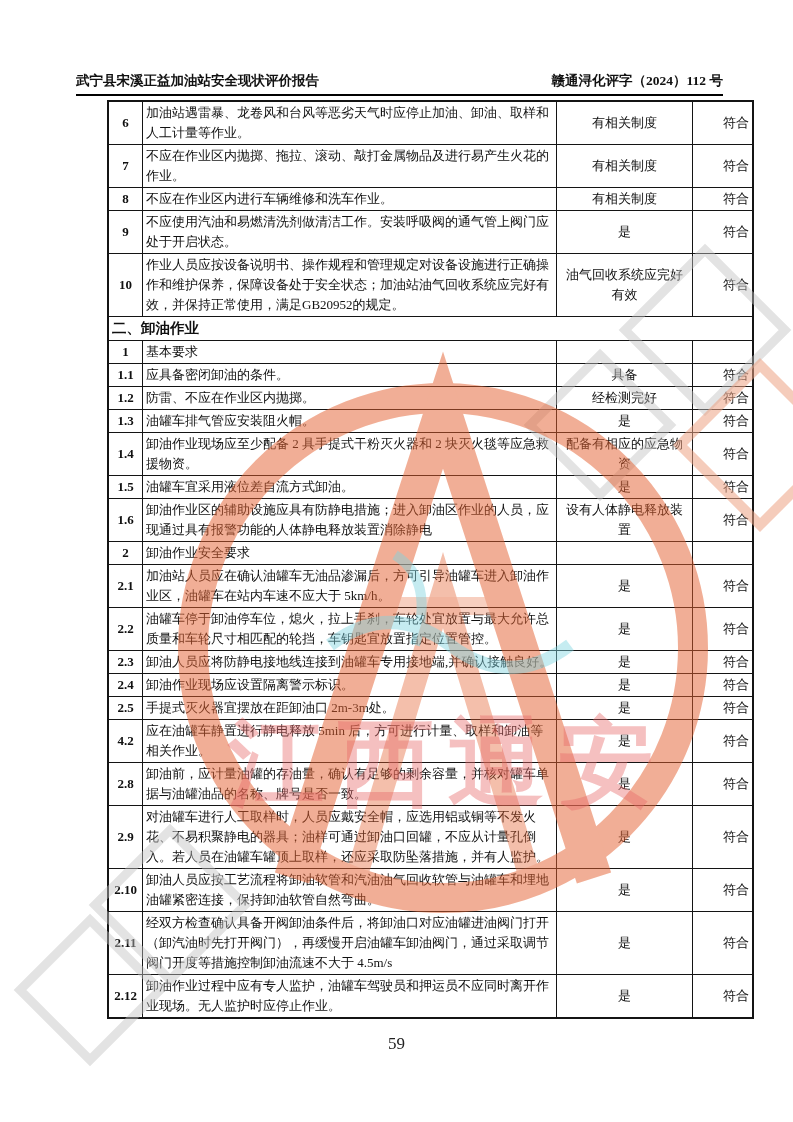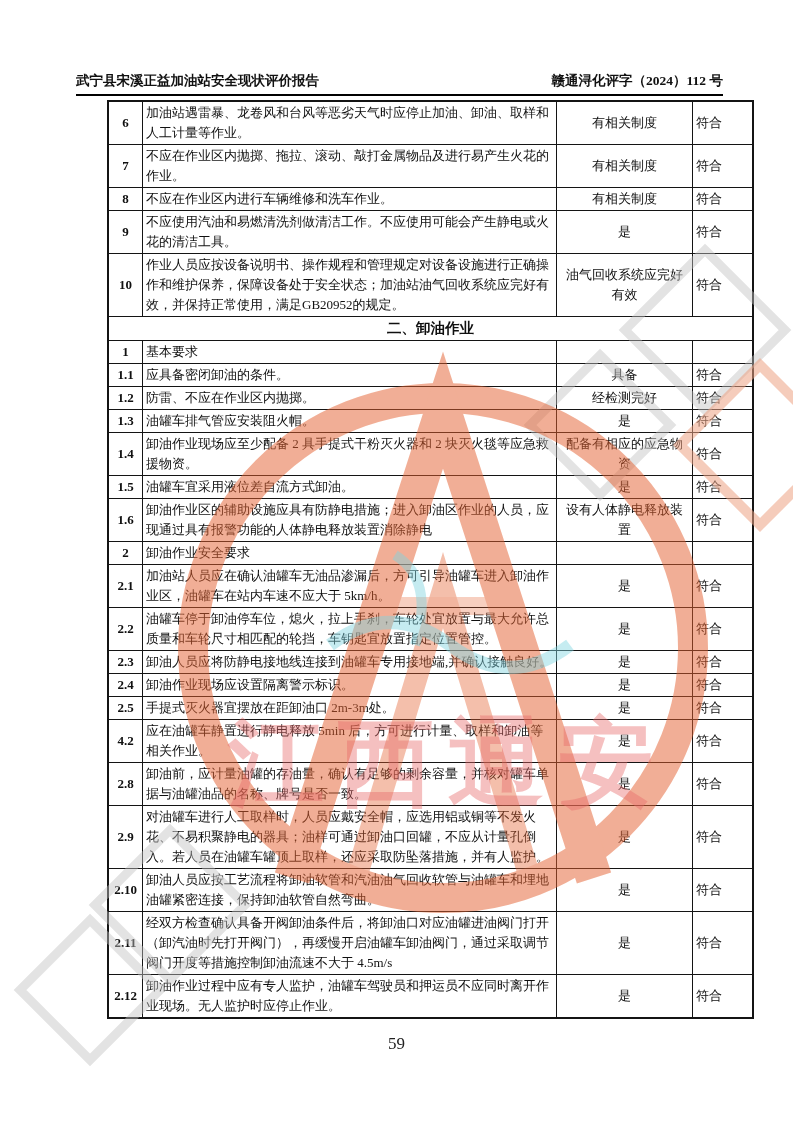--- a/index.html
+++ b/index.html
@@ -27,22 +27,22 @@
     border:1px solid #141414;
     color:#101010;
     font-size:13px;line-height:20px;
     padding:1px 3px;
     vertical-align:middle;
     word-break:break-all;
   }
   td.num{width:33px;text-align:center;font-weight:bold;padding:1px 0;}
   td.content{width:407px;text-align:left;}
   td.status{width:121px;text-align:center;padding:1px 7px;}
-  td.result{width:53px;text-align:left;}
-  td.section{text-align:center;font-weight:bold;font-size:14.5px;line-height:21px;}
+  td.result{width:53px;text-align:right;}
+  td.section{text-align:left;font-weight:bold;font-size:14.5px;line-height:21px;}
   .page-footer{
     position:absolute;top:1034px;left:0;width:100%;
     text-align:center;font-size:17px;color:#222;
   }
   .wm{
     position:absolute;top:0;left:0;z-index:6;
     pointer-events:none;
   }
 </style>
 </head>
@@ -70,21 +70,21 @@
           <td class="result">符合</td>
         </tr>
         <tr>
           <td class="num">8</td>
           <td class="content">不应在作业区内进行车辆维修和洗车作业。</td>
           <td class="status">有相关制度</td>
           <td class="result">符合</td>
         </tr>
         <tr>
           <td class="num">9</td>
-          <td class="content">不应使用汽油和易燃清洗剂做清洁工作。不应使用可能会产生静电或火花的清洁工具。</td>
+          <td class="content">不应使用汽油和易燃清洗剂做清洁工作。安装呼吸阀的通气管上阀门应处于开启状态。</td>
           <td class="status">是</td>
           <td class="result">符合</td>
         </tr>
         <tr>
           <td class="num">10</td>
           <td class="content">作业人员应按设备说明书、操作规程和管理规定对设备设施进行正确操作和维护保养，保障设备处于安全状态；加油站油气回收系统应完好有效，并保持正常使用，满足GB20952的规定。</td>
           <td class="status">油气回收系统应完好有效</td>
           <td class="result">符合</td>
         </tr>
         <tr>

